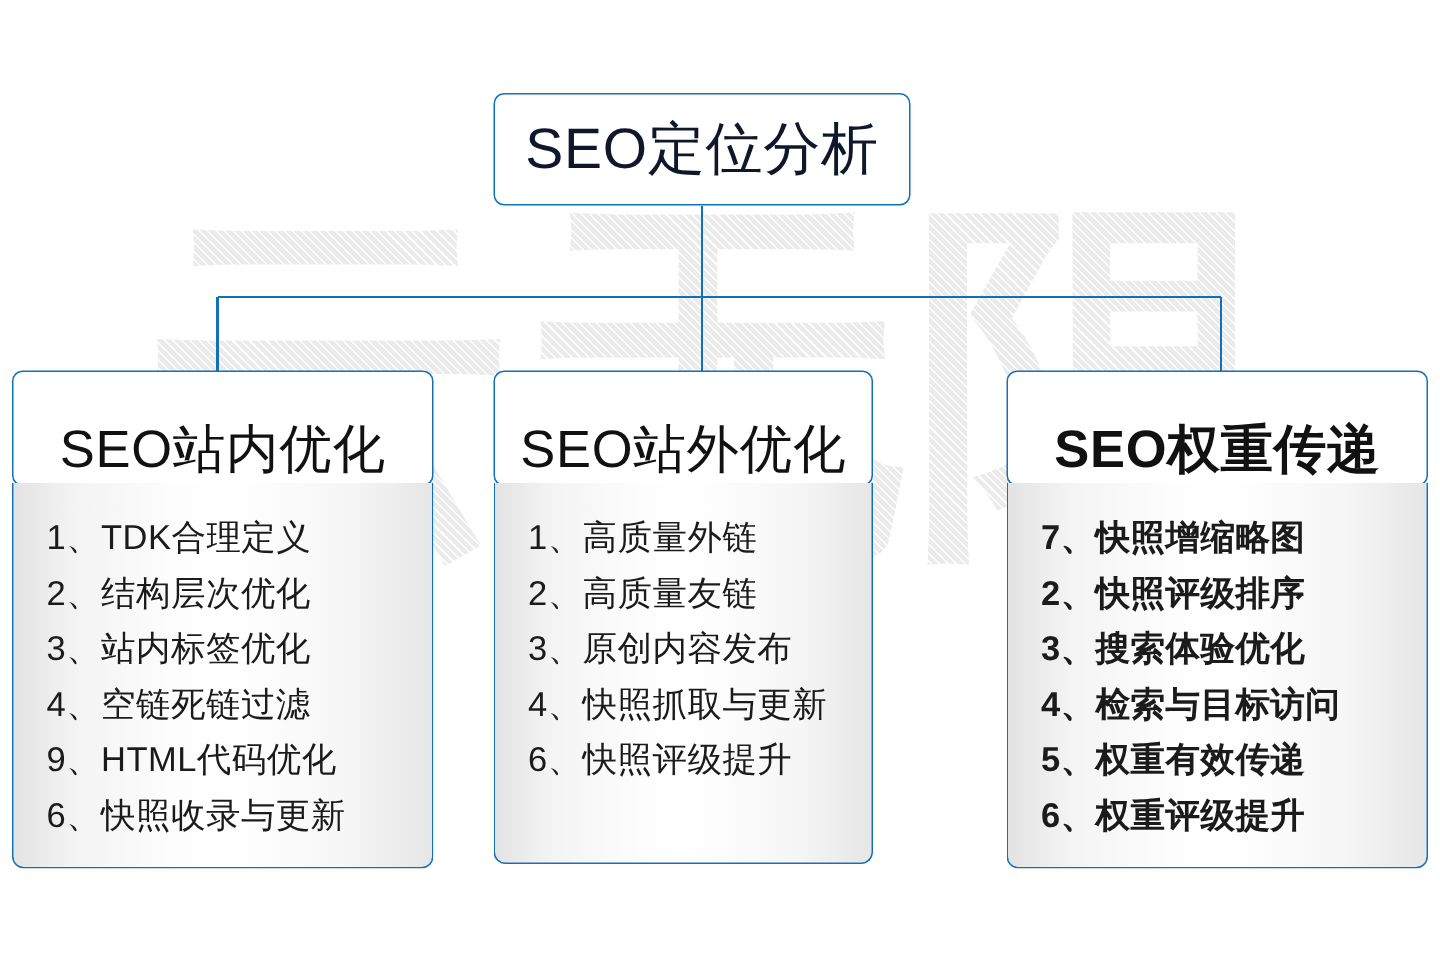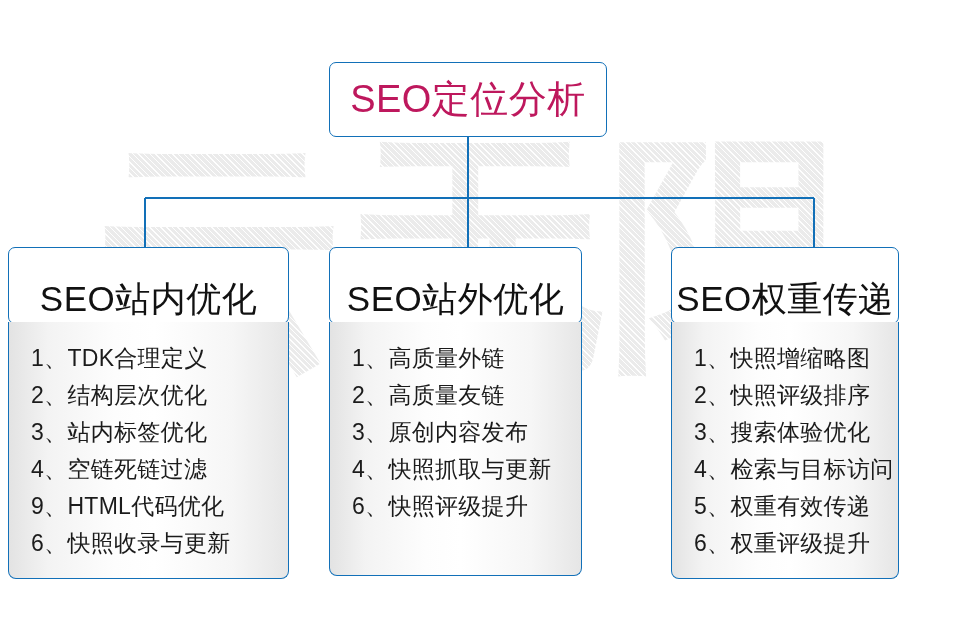--- a/index.html
+++ b/index.html
@@ -75,34 +75,34 @@
     border: 1.6px solid #1270b8;
     border-radius: 7px;
     background: #ffffff;
     display: flex;
     align-items: center;
     justify-content: center;
     z-index: 3;
   }
   #top-node .node-title {
     font-size: 38px;
-    color: #be185d;
+    color: #0f172a;
     letter-spacing: 0.5px;
     white-space: nowrap;
   }
 
   
   .column {
     position: absolute;
     top: 247px;
     z-index: 3;
   }
   .column.col-0 { left: 8px;   width: 281px; }
   .column.col-1 { left: 329px; width: 253px; }
-  .column.col-2 { left: 671px; width: 228px; }
+  .column.col-2 { left: 671px; width: 281px; font-weight: bold; }
 
   .col-header {
     box-sizing: border-box;
     width: 100%;
     height: 77px;
     border: 1.6px solid #1270b8;
     border-radius: 7px;
     background: #ffffff;
     display: flex;
     align-items: flex-end;
@@ -204,21 +204,21 @@
       </ul>
     </div>
   </div>
 
   <div class="column col-2">
     <div class="col-header">
       <span class="col-title">SEO权重传递</span>
     </div>
     <div class="col-body">
       <ul class="item-list">
-        <li>1、快照增缩略图</li>
+        <li>7、快照增缩略图</li>
         <li>2、快照评级排序</li>
         <li>3、搜索体验优化</li>
         <li>4、检索与目标访问</li>
         <li>5、权重有效传递</li>
         <li>6、权重评级提升</li>
       </ul>
     </div>
   </div>
 
 </div>

